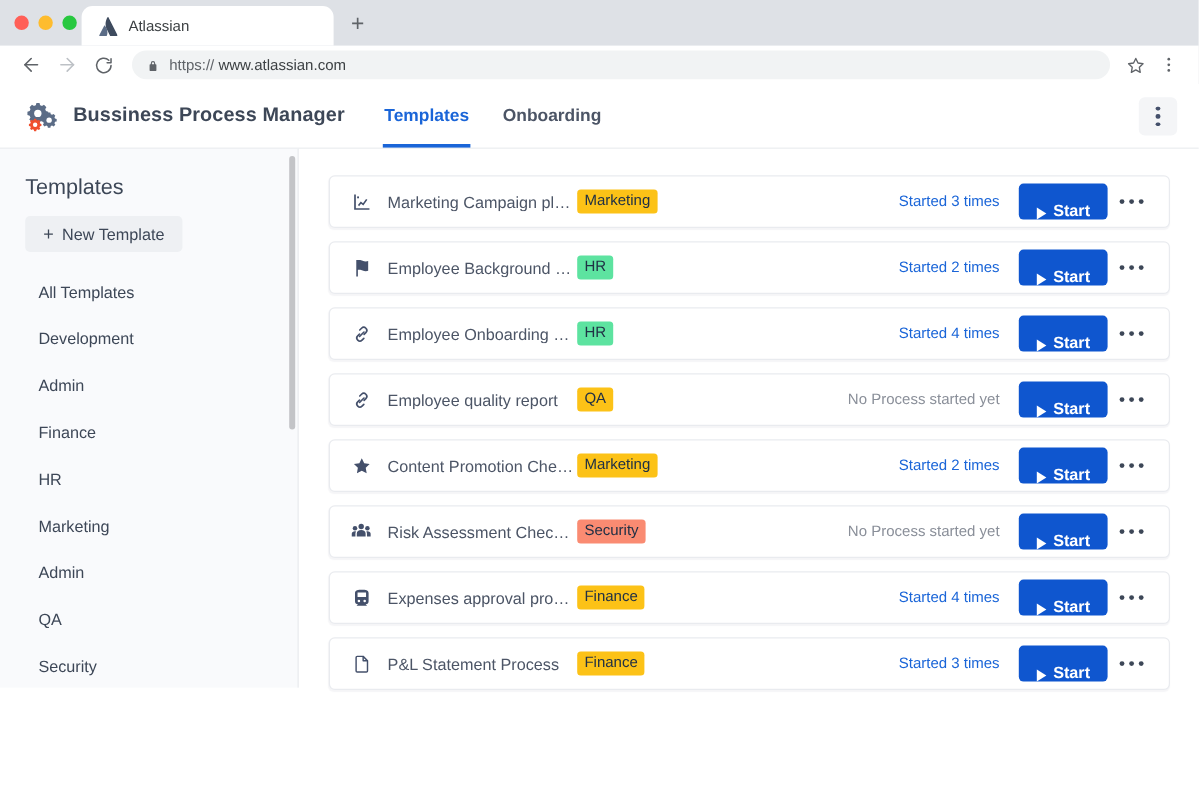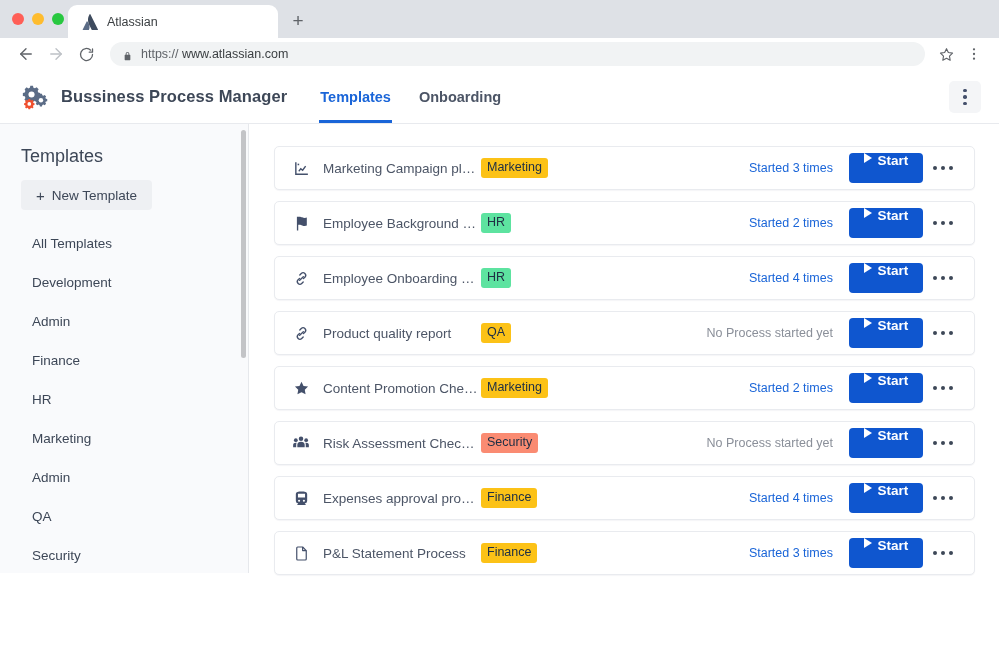--- a/index.html
+++ b/index.html
@@ -323,21 +323,21 @@
 
   .start-btn {
     flex: 0 0 74px;
     height: 30px;
     background: #0f56cf;
     border-radius: 4px;
     color: #ffffff;
     font-size: 13.5px;
     font-weight: bold;
     display: flex;
-    align-items: flex-start;
+    align-items: flex-end;
     justify-content: center;
     gap: 6px;
     cursor: pointer;
     border: none;
     font-family: "Liberation Sans", sans-serif;
   }
   .start-btn .play {
     width: 0; height: 0;
     border-left: 8px solid #ffffff;
     border-top: 5px solid transparent;
@@ -574,21 +574,21 @@
         </span>
       </div>
       <div class="row-card">
         <span class="row-icon">
           <svg viewBox="0 0 24 24" width="17" height="17" fill="none" stroke="currentColor" stroke-width="1.9" stroke-linecap="round">
             <path d="M9.6 7.1l2.1-2.1a3.6 3.6 0 0 1 5.1 5.1l-2.1 2.1"></path>
             <path d="M14.4 16.9l-2.1 2.1a3.6 3.6 0 0 1-5.1-5.1l2.1-2.1"></path>
             <path d="M9.4 14.6l5.2-5.2"></path>
           </svg>
         </span>
-        <span class="row-title">Product quality report</span>
+        <span class="row-title">Employee quality report</span>
         <span class="row-tag-cell">
           <span class="tag" style="background: rgb(252, 194, 23);">QA</span>
         </span>
         <span class="row-status none">No Process started yet</span>
         <button class="start-btn">
           <span class="play"></span>
           <span>Start</span>
         </button>
         <span class="row-kebab">
           <i></i>

